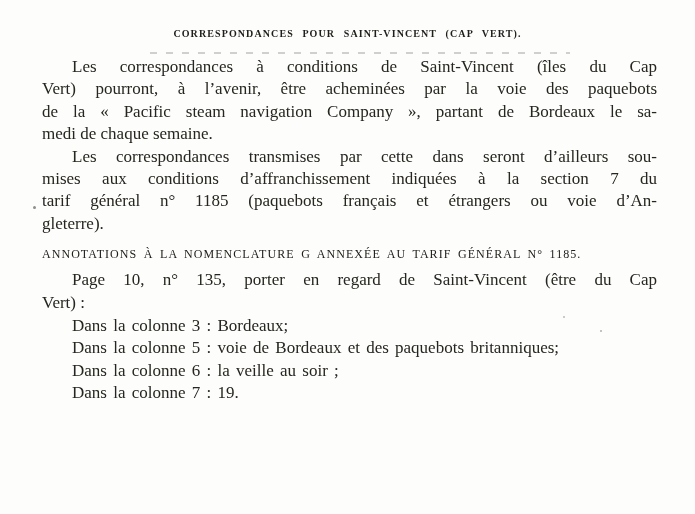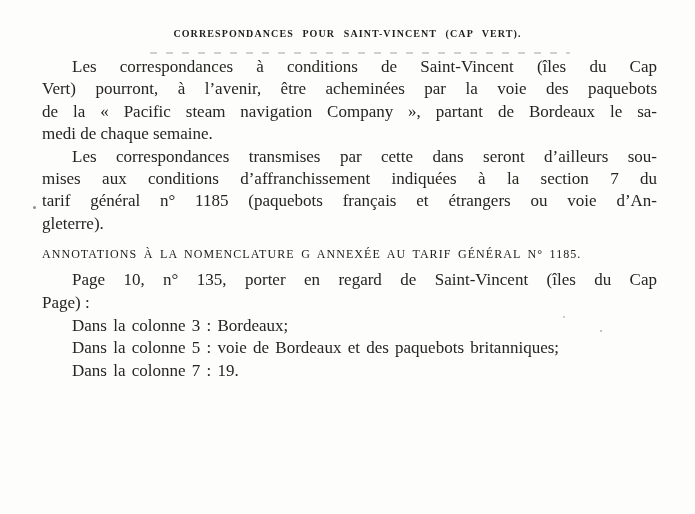--- a/index.html
+++ b/index.html
@@ -86,23 +86,24 @@
   <div class="para">
     <div class="ln jf ind">Les correspondances transmises par cette dans seront d’ailleurs sou-</div>
     <div class="ln jf">mises aux conditions d’affranchissement indiquées à la section 7 du</div>
     <div class="ln jf">tarif général n° 1185 (paquebots français et étrangers ou voie d’An-</div>
     <div class="ln">gleterre).</div>
   </div>
 
   <div class="subhead">ANNOTATIONS À LA NOMENCLATURE G ANNEXÉE AU TARIF GÉNÉRAL N° 1185.</div>
 
   <div class="para">
-    <div class="ln jf ind">Page 10, n° 135, porter en regard de Saint-Vincent (îles du Cap</div>
-    <div class="ln">Page) :</div>
+    <div class="ln jf ind">Page 10, n° 135, porter en regard de Saint-Vincent (être du Cap</div>
+    <div class="ln">Vert) :</div>
   </div>
 
   <div class="list">
     <div class="ln ind">Dans la colonne 3 : Bordeaux;</div>
     <div class="ln ind">Dans la colonne 5 : voie de Bordeaux et des paquebots britanniques;</div>
+    <div class="ln ind">Dans la colonne 6 : la veille au soir ;</div>
     <div class="ln ind">Dans la colonne 7 : 19.</div>
   </div>
 
 </div>
 
 </body></html>

